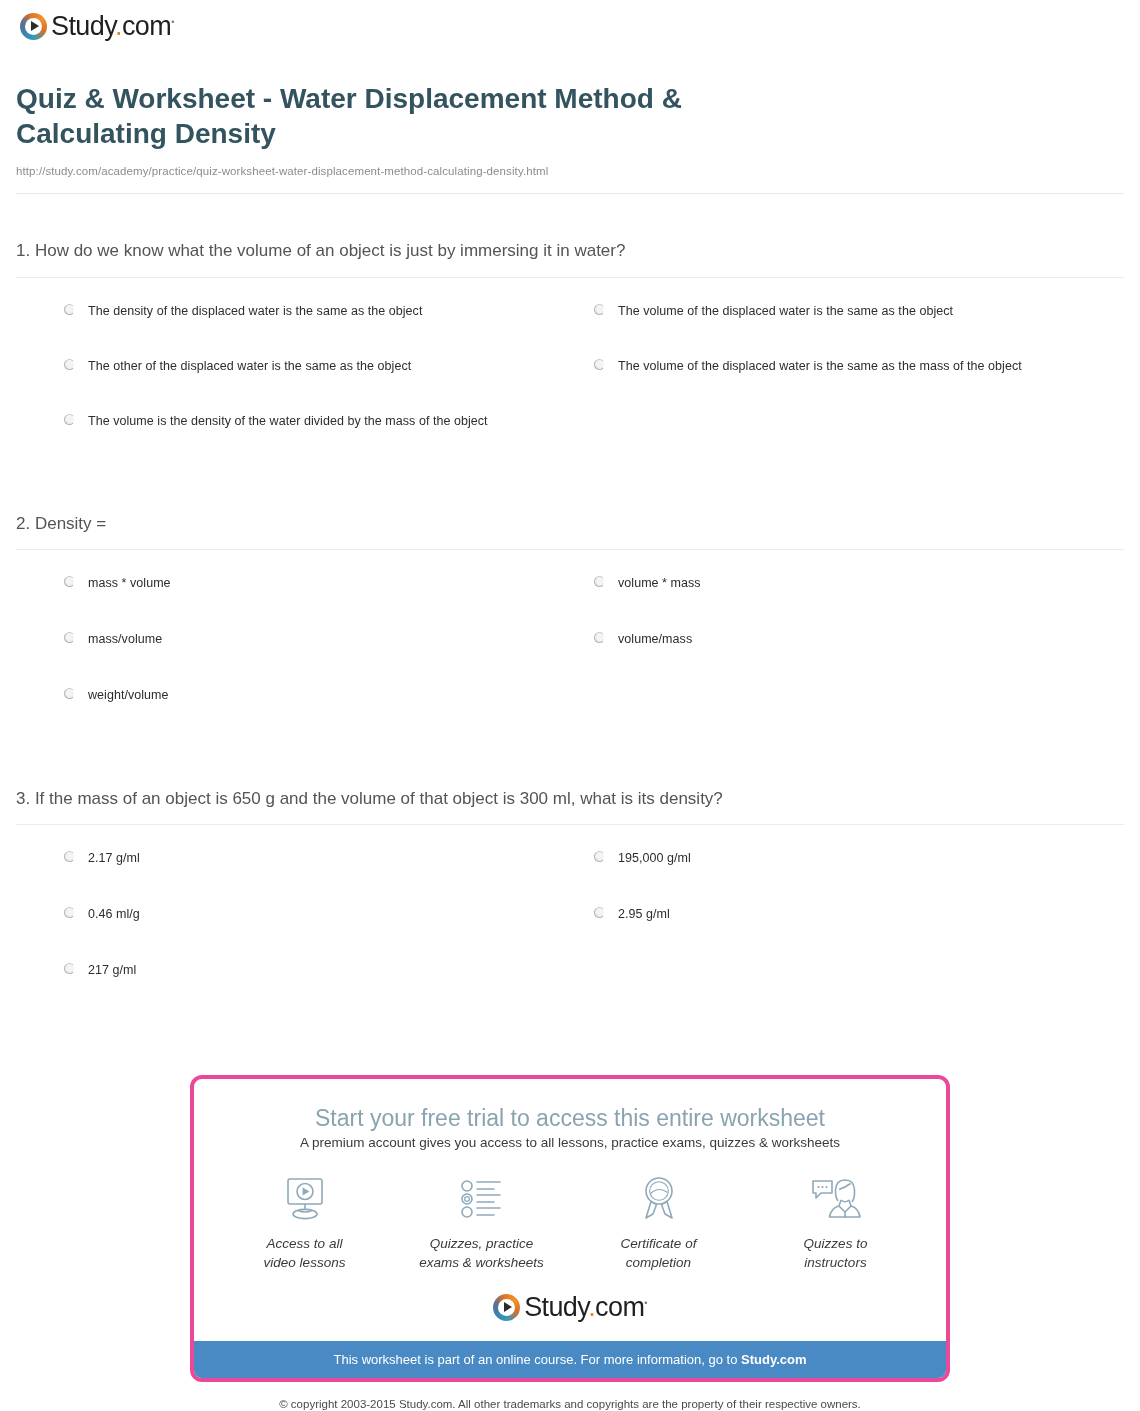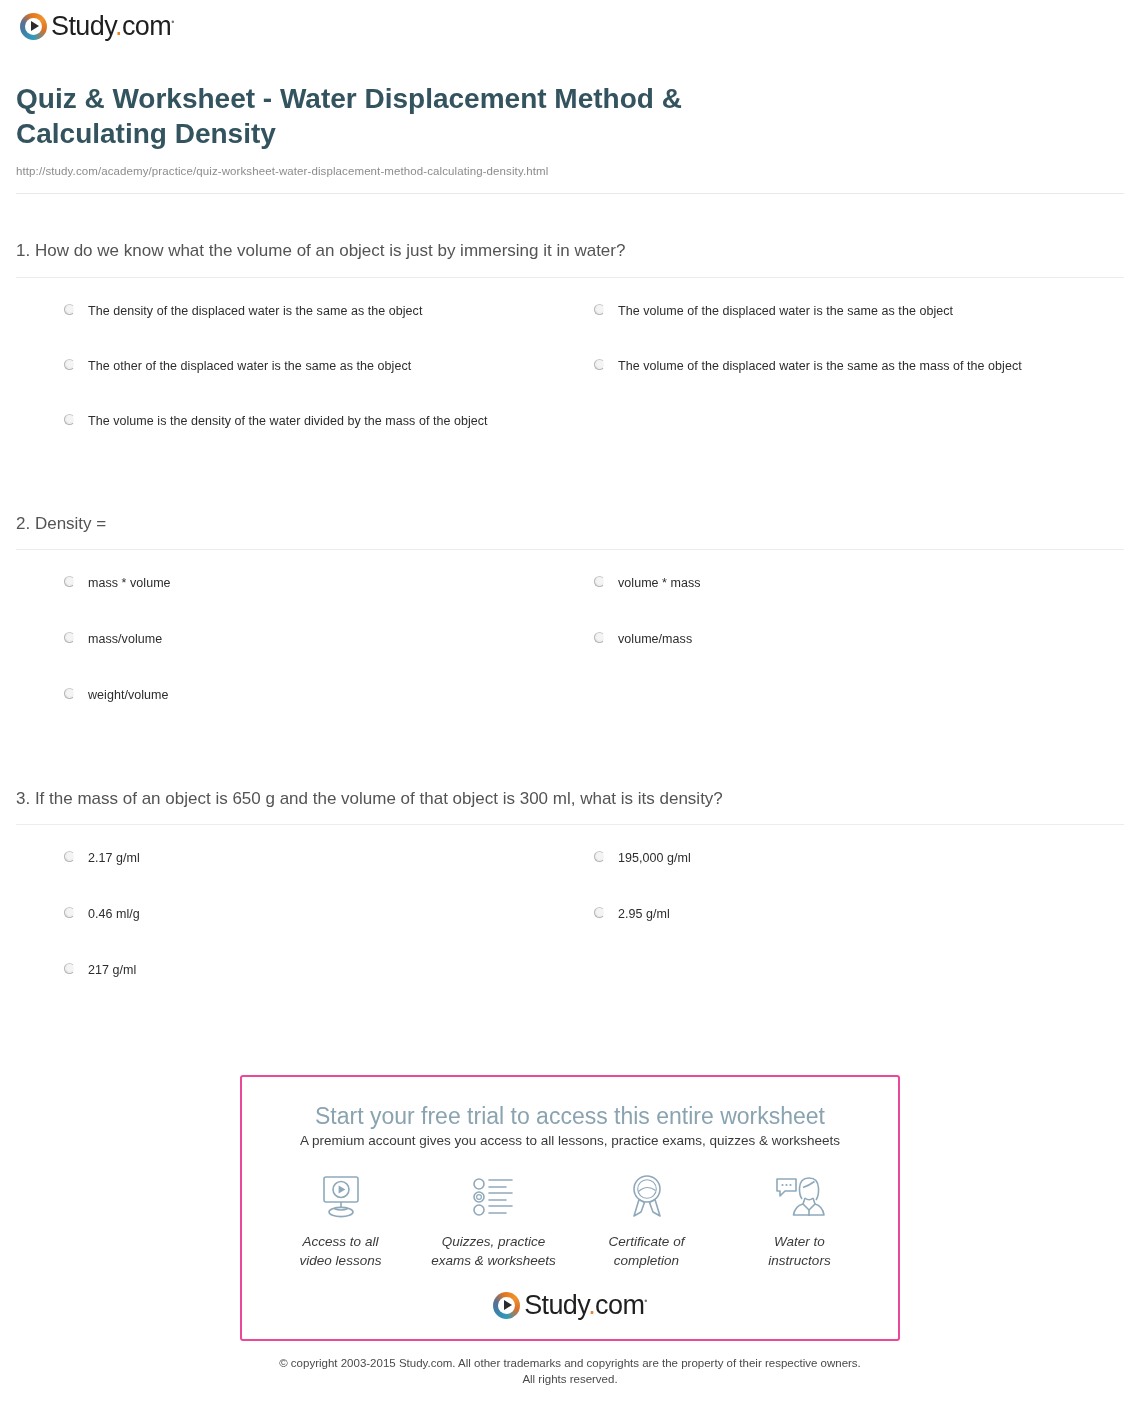--- a/index.html
+++ b/index.html
@@ -143,23 +143,23 @@
   .answers.tight .answer { min-height: 56px; }
   .answers.q3 .answer { min-height: 56px; }
 
   
   .promo-wrap {
     margin-top: 58px;
     display: flex;
     justify-content: center;
   }
   .promo-card {
-    width: 660px;
-    border: 2px solid #ec4899;
-    border-radius: 3px;
+    width: 760px;
+    border: 4px solid #ec4899;
+    border-radius: 12px;
     background: #fff;
     box-sizing: border-box;
     overflow: hidden;
   }
   .promo-head {
     text-align: center;
     padding: 26px 20px 0 20px;
   }
   .promo-title {
     font-size: 23px;
@@ -396,38 +396,41 @@
               <path d="M36 4 q-9 0 -9.5 10 q-0.3 7 2.5 11"></path>
               <path d="M36 4 q9 0 9.5 10 q0.4 8 -2.5 12"></path>
               <path d="M30 13.5 q6 -2 11.5 -6"></path>
               <path d="M32 24 q4 3.5 8 0"></path>
               <path d="M32 24 L30 30 L36 36 L42 30 L40 24"></path>
               <path d="M30 30 q-8 2 -9.5 11 H51 q-1.5 -9 -9 -11"></path>
               <path d="M36 36 v6"></path>
             </svg>
           </div>
           <div class="flabel">
-            <div>Water to</div>
+            <div>Quizzes to</div>
             <div>instructors</div>
           </div>
         </div>
 
       </div>
 
       <div class="promo-logo">
         <span class="logo">
           <span class="logo-mark">
             <span class="ring"></span>
               <span class="inner"></span>
               <span class="tri"></span>
           </span>
           <span class="logo-word"><span>Study</span><span class="dot">.</span><span>com</span><span class="logo-tm">•</span></span>
         </span>
       </div>
 
+      <div class="promo-bar">
+        <span>This worksheet is part of an online course. For more information, go to </span><b>Study.com</b>
+      </div>
 
     </div>
   </div>
 
   <div class="copyright">
     <div>© copyright 2003-2015 Study.com. All other trademarks and copyrights are the property of their respective owners.</div>
     <div>All rights reserved.</div>
   </div>
 
 </div>

